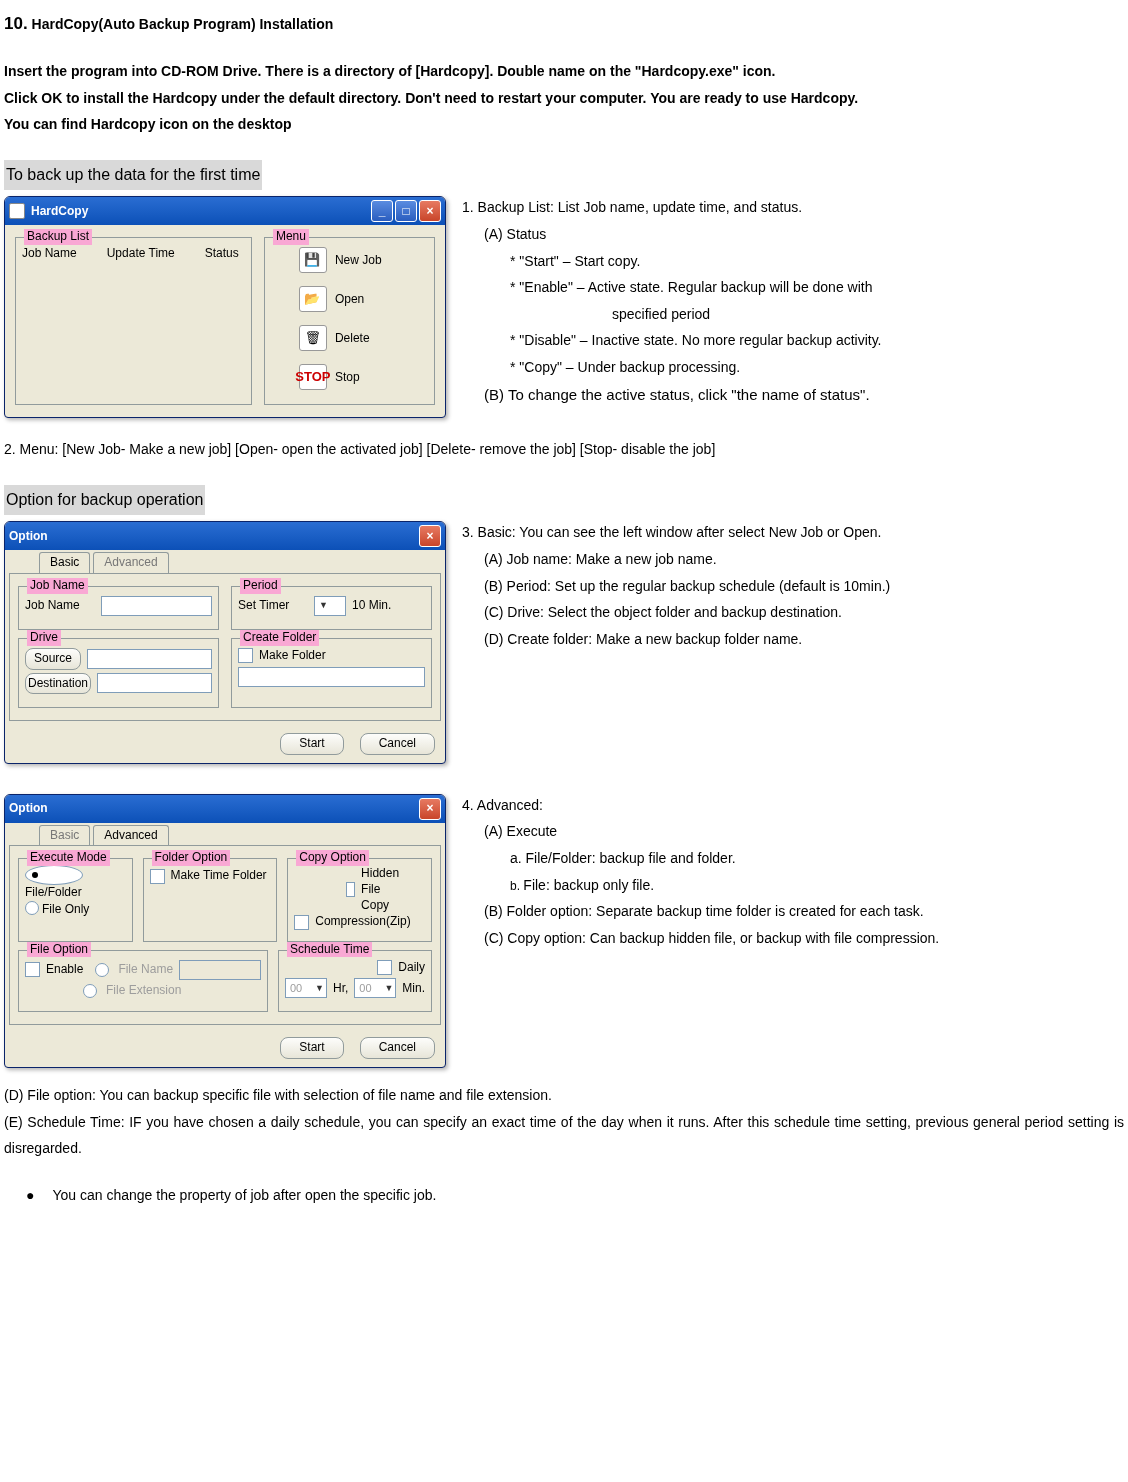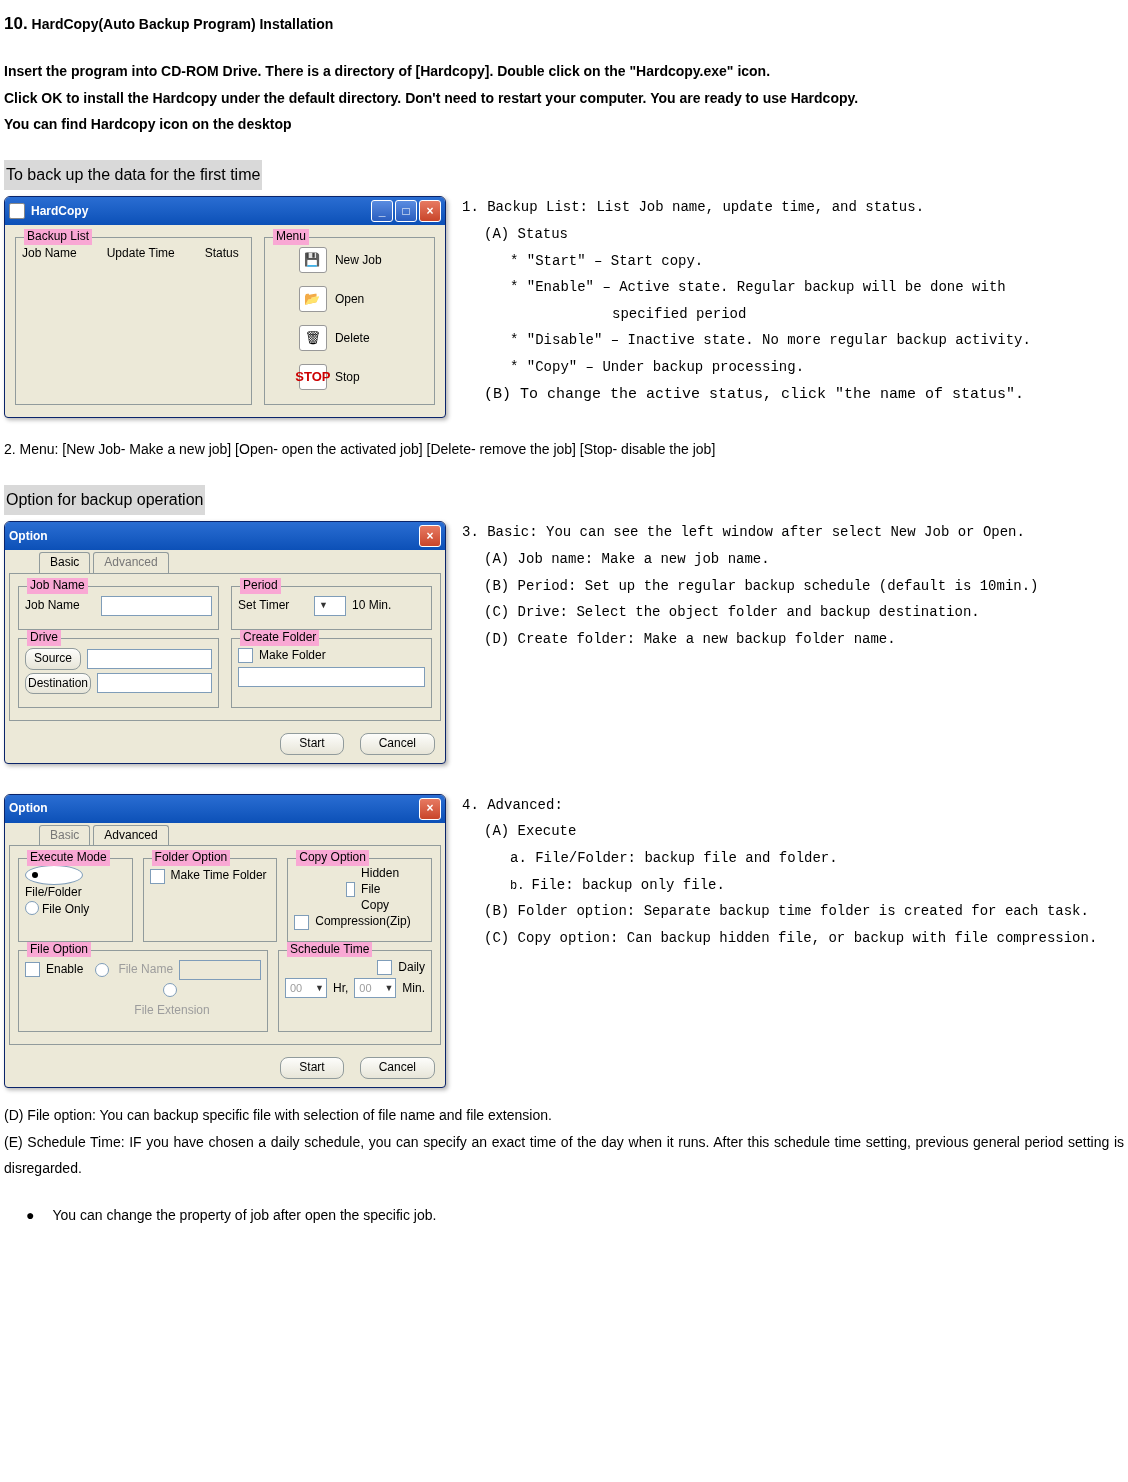--- a/index.html
+++ b/index.html
@@ -151,21 +151,21 @@
   .radio { width:12px; height:12px; border:1px solid #7f9db9; border-radius:50%; background:#fff; display:inline-block; vertical-align:-2px; margin-right:3px; }
   .radio.sel::after{ content:""; display:block; width:6px;height:6px;border-radius:50%;background:#000;margin:2px; }
   .sel {
     border:1px solid #7f9db9; background:#fff; height:18px; width:50px;
     display:inline-flex; align-items:center; justify-content:space-between;
     padding: 0 2px 0 4px; font-size:11px;
   }
   .sel .caret { font-size:9px; color:#333; }
   .dim { color:#9d9d9d; }
 
-  .righttext { flex:1;font-family:Liberation Mono, monospace; }
+  .righttext { flex:1; }
   .righttext p { margin: 0; }
 
   .indent1 { padding-left: 22px; }
   .indent2 { padding-left: 48px; }
   .indent3 { padding-left: 150px; }
   .bullet-line { display:flex; gap:18px; margin-top:20px; }
   .bullet-dot { font-size:14px; padding-left:22px;}
 </style>
 </head>
 <body>
@@ -173,21 +173,21 @@
 
 
 
 <div class="heading10">
   <b class="num">10.</b><span> HardCopy(Auto Backup Program) Installation</span>
 </div>
 
 <div style="height:18px"></div>
 
 <div class="intro">
-  <p>Insert the program into CD-ROM Drive. There is a directory of [Hardcopy]. Double click on the "Hardcopy.exe" icon.</p>
+  <p>Insert the program into CD-ROM Drive. There is a directory of [Hardcopy]. Double name on the "Hardcopy.exe" icon.</p>
   <p>Click OK to install the Hardcopy under the default directory. Don't need to restart your computer. You are ready to use Hardcopy.</p>
   <p>You can find Hardcopy icon on the desktop</p>
 </div>
 
 
 <div class="section-title">To back up the data for the first time</div>
 
 <div class="row">
 
   <div class="dialog">
@@ -372,21 +372,21 @@
       <div style="display:flex; gap:6px;">
         <div class="group" style="flex:2.2;">
           <span class="legend">File Option</span>
           <div class="form-row">
             <span class="chk"></span>
             <span>Enable</span>
             <span class="radio" style="margin-left:6px;"></span>
             <span class="dim">File Name</span>
             <div class="txt" style="background:#ece9d8;"></div>
           </div>
-          <div class="form-row" style="padding-left:58px;flex-direction:column;">
+          <div class="form-row" style="padding-left:58px;">
             <span class="radio"></span>
             <span class="dim">File Extension</span>
           </div>
         </div>
         <div class="group" style="flex:1.3;">
           <span class="legend">Schedule Time</span>
           <div class="form-row" style="justify-content:flex-end;">
               <span class="chk"></span>
               <span>Daily</span>
             </div>

